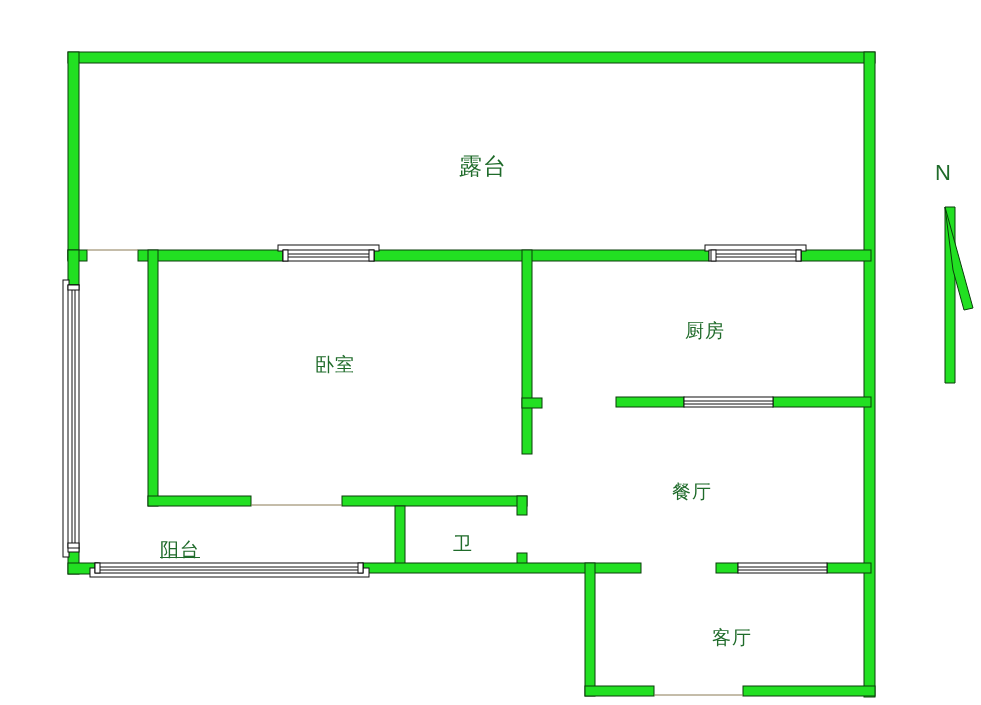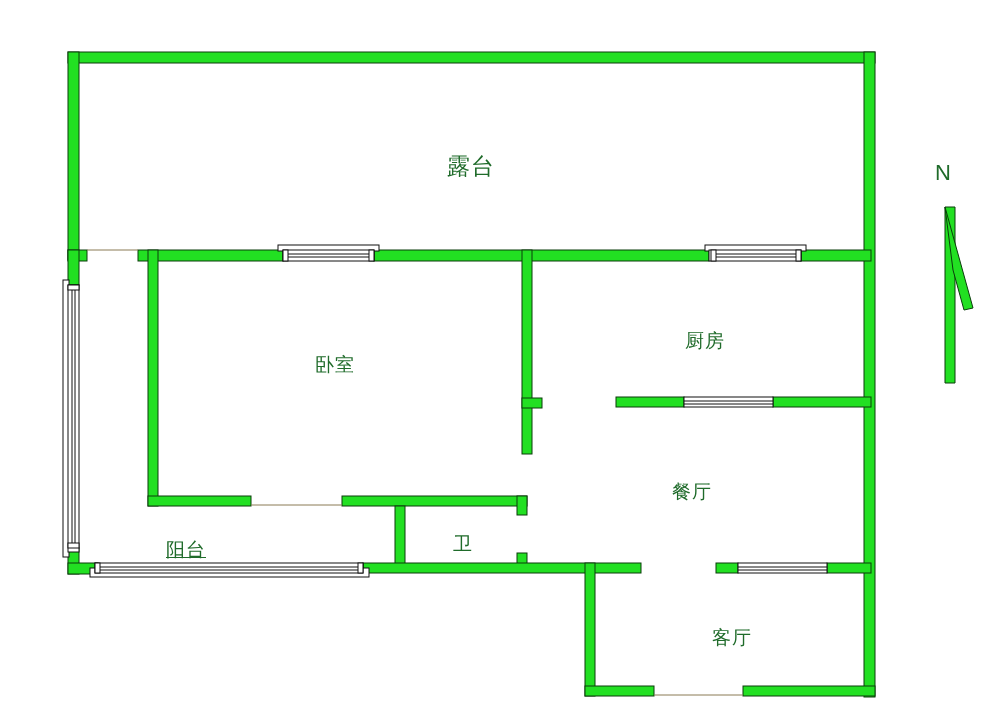--- a/index.html
+++ b/index.html
@@ -3,21 +3,21 @@
   <meta charset="utf-8">
   <style>
     html, body { margin: 0; padding: 0; background: #ffffff; }
     body { width: 981px; height: 705px; position: relative; overflow: hidden; font-family: "DejaVu Sans", sans-serif; }
     svg.plan { position: absolute; left: 0; top: 0; }
     .wall { fill: #22e022; stroke: #0b3d0b; stroke-width: 1; }
     .win-frame { fill: #ffffff; stroke: #111111; stroke-width: 1; }
     .win-line { stroke: #111111; stroke-width: 1; }
     .door-line { stroke: #8a7a55; stroke-width: 1; }
     .label { position: absolute; color: #1f6b2a; font-family: "DejaVu Sans", sans-serif; font-size: 19px; letter-spacing: 1px; white-space: nowrap; }
-    .label.big { font-size: 23px; }
+    .label.big { font-size: 23px; margin-left: 12px; }
     .north-label { position: absolute; color: #1f6b2a; font-size: 22px; font-family: "Liberation Sans", sans-serif; }
   </style>
 </head>
 <body>
 
 <svg class="plan" width="981" height="705" viewBox="0 0 981 705">
 
   <g>
     <rect class="wall" x="68" y="52" width="807" height="11"></rect>
     <rect class="wall" x="68" y="52" width="11" height="208"></rect>
@@ -113,18 +113,18 @@
   </g>
 
   <g>
     <polygon class="wall" points="945,207 955,207 955,383 945,383"></polygon>
     <polygon class="wall" points="945,207 973,308 964,310 953,270"></polygon>
   </g>
 </svg>
 
 <div class="label big" style="left:447px; top:151px;">露台</div>
 <div class="label" style="left:315px; top:352px;">卧室</div>
-<div class="label" style="left:685px; top:318px;margin-top:10px;">厨房</div>
+<div class="label" style="left:685px; top:318px;">厨房</div>
 <div class="label" style="left:672px; top:479px;">餐厅</div>
 <div class="label" style="left:453px; top:531px;">卫</div>
-<div class="label" style="left:166px; top:537px;text-decoration:underline;">阳台</div>
+<div class="label" style="left:160px; top:537px;text-decoration:underline;">阳台</div>
 <div class="label" style="left:712px; top:625px;">客厅</div>
 <div class="north-label" style="left:935px; top:160px;">N</div>
 
 </body></html>

